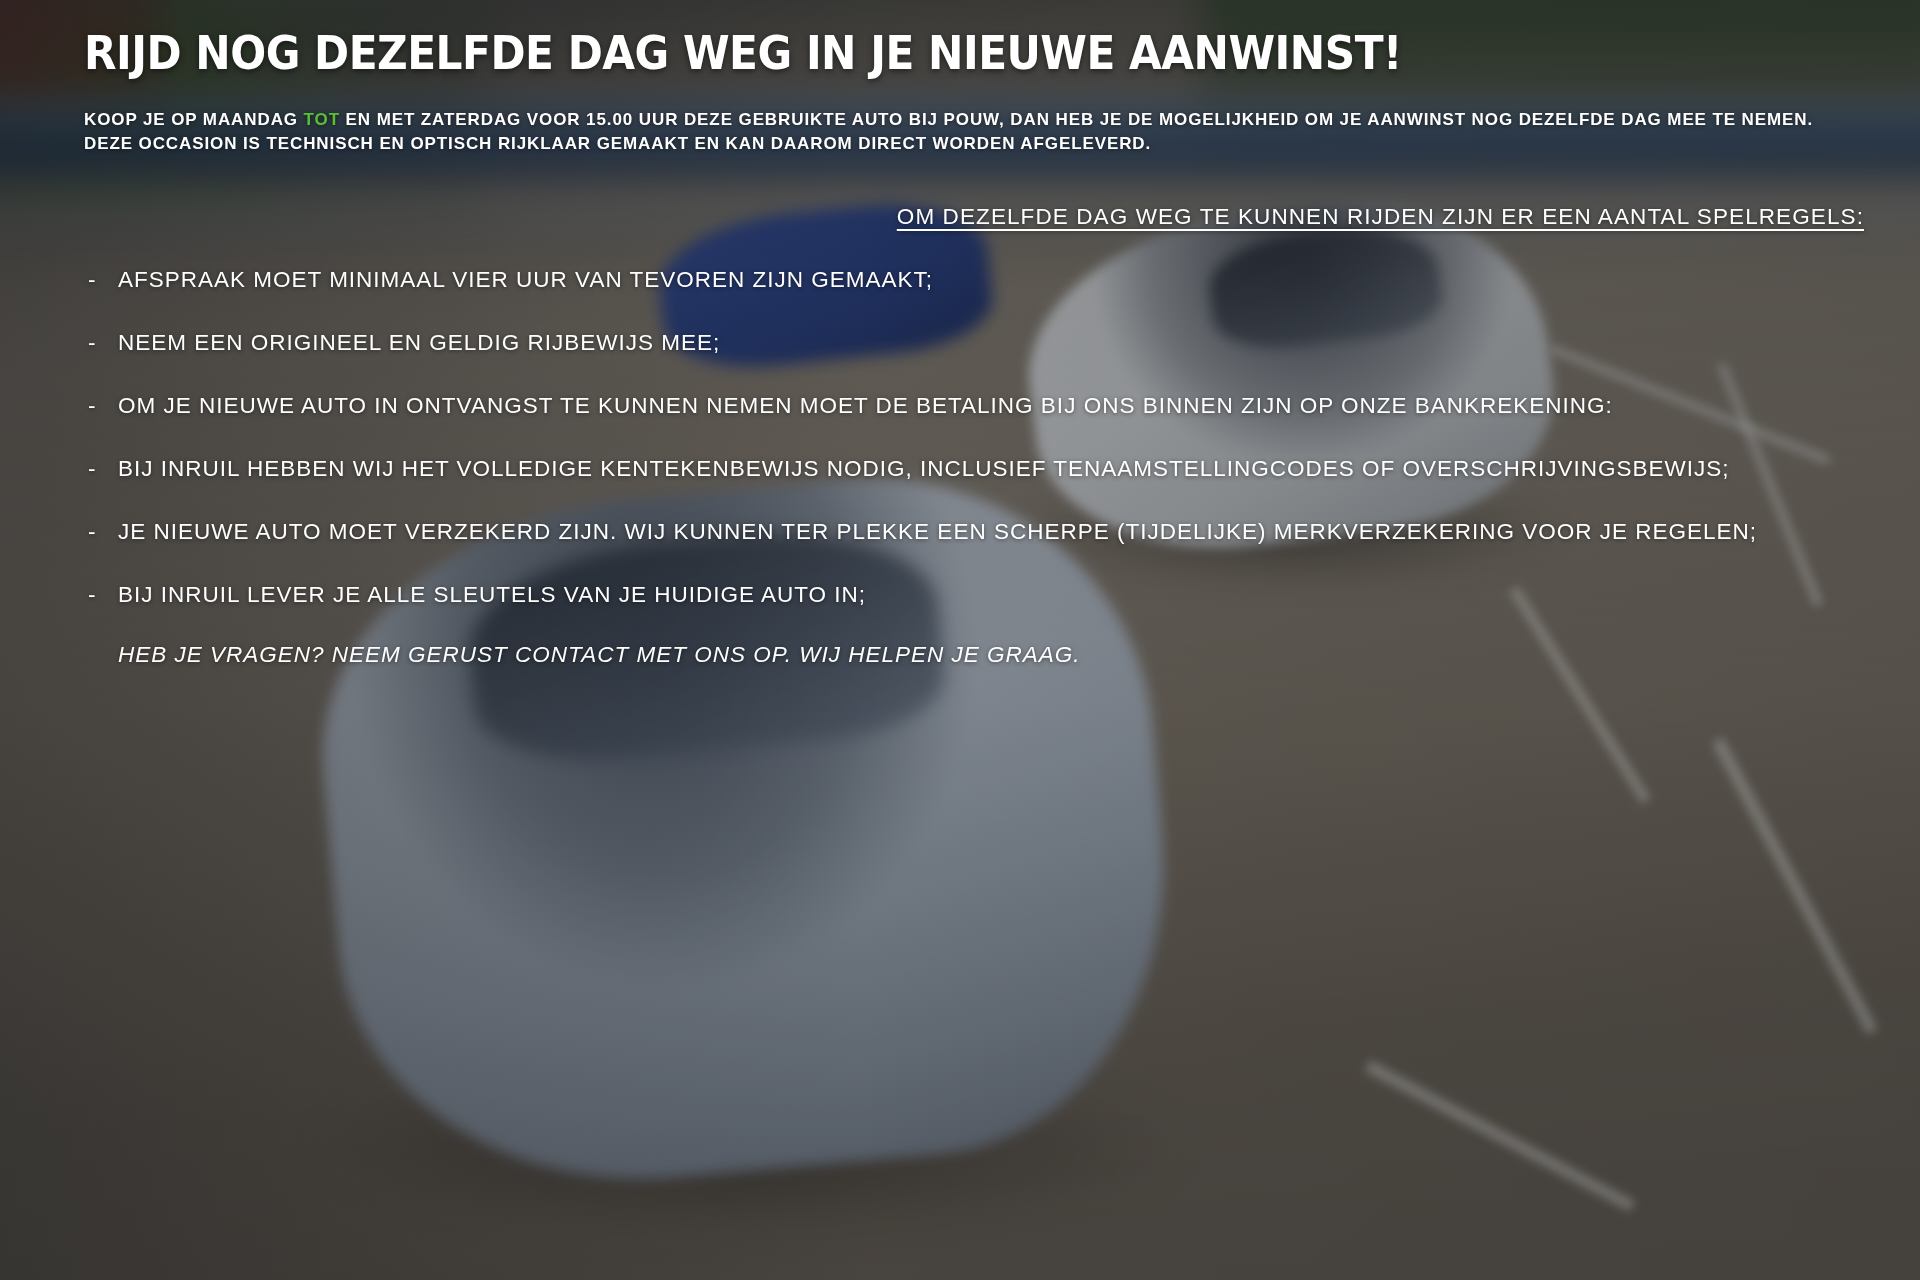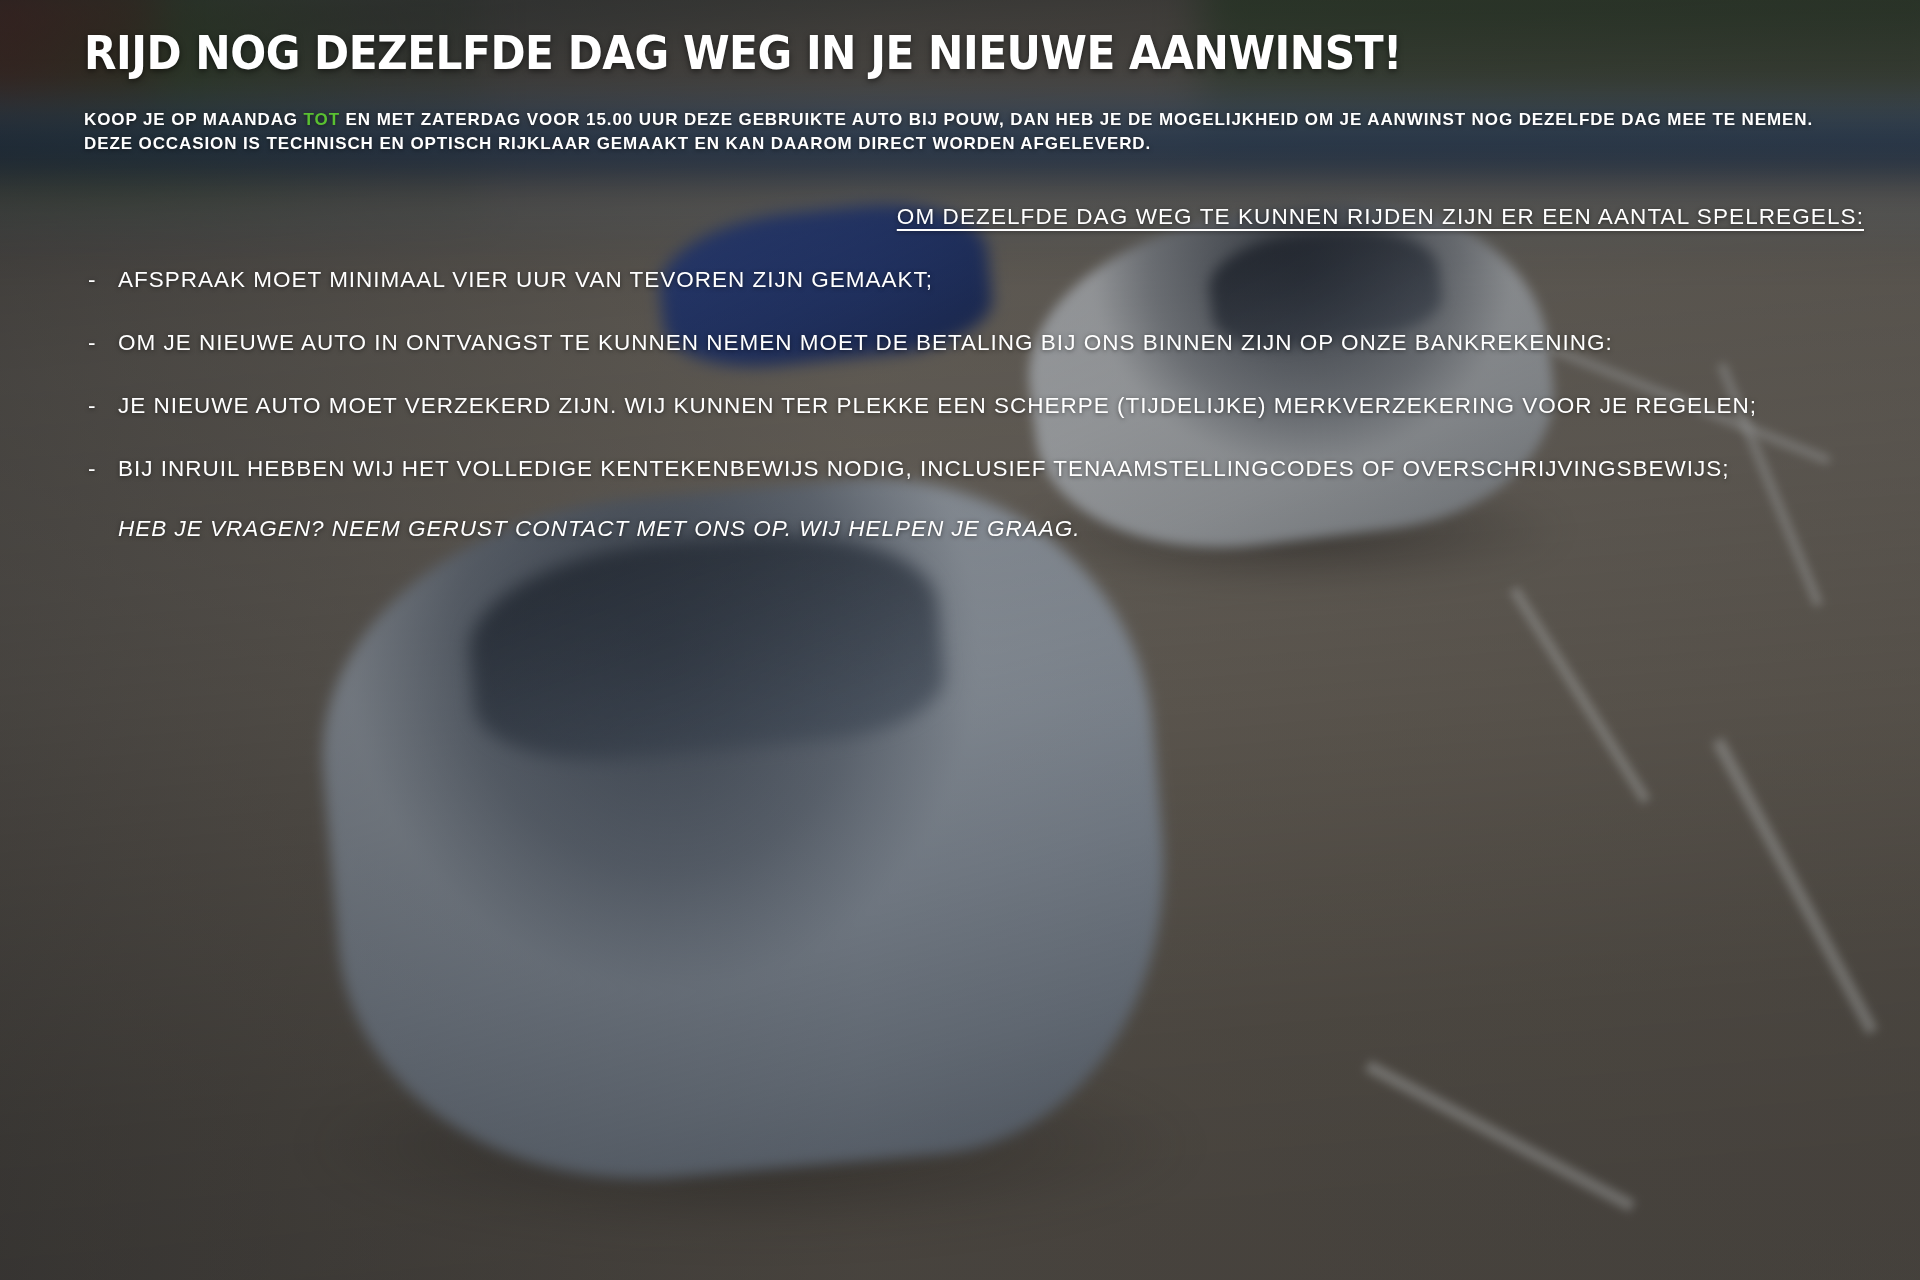--- a/index.html
+++ b/index.html
@@ -292,20 +292,22 @@
   <div class="content">
 
     <h1 class="headline">RIJD NOG DEZELFDE DAG WEG IN JE NIEUWE AANWINST!</h1>
 
     <p class="intro"><span>KOOP JE OP MAANDAG </span><span class="hl">TOT</span><span> EN MET ZATERDAG VOOR 15.00 UUR DEZE GEBRUIKTE AUTO BIJ POUW, DAN HEB JE DE MOGELIJKHEID OM JE AANWINST NOG DEZELFDE DAG MEE TE NEMEN. DEZE OCCASION IS TECHNISCH EN OPTISCH RIJKLAAR GEMAAKT EN KAN DAAROM DIRECT WORDEN AFGELEVERD.</span></p>
 
     <p class="rules-title">OM DEZELFDE DAG WEG TE KUNNEN RIJDEN ZIJN ER EEN AANTAL SPELREGELS:</p>
 
     <ul class="rules">
       <li>AFSPRAAK MOET MINIMAAL VIER UUR VAN TEVOREN ZIJN GEMAAKT;</li>
+      <li>NEEM EEN ORIGINEEL EN GELDIG RIJBEWIJS MEE;</li>
       <li>OM JE NIEUWE AUTO IN ONTVANGST TE KUNNEN NEMEN MOET DE BETALING BIJ ONS BINNEN ZIJN OP ONZE BANKREKENING:</li>
+      <li>BIJ INRUIL HEBBEN WIJ HET VOLLEDIGE KENTEKENBEWIJS NODIG, INCLUSIEF TENAAMSTELLINGCODES OF OVERSCHRIJVINGSBEWIJS;</li>
       <li>JE NIEUWE AUTO MOET VERZEKERD ZIJN. WIJ KUNNEN TER PLEKKE EEN SCHERPE (TIJDELIJKE) MERKVERZEKERING VOOR JE REGELEN;</li>
-      <li>BIJ INRUIL HEBBEN WIJ HET VOLLEDIGE KENTEKENBEWIJS NODIG, INCLUSIEF TENAAMSTELLINGCODES OF OVERSCHRIJVINGSBEWIJS;</li>
+      <li>BIJ INRUIL LEVER JE ALLE SLEUTELS VAN JE HUIDIGE AUTO IN;</li>
     </ul>
 
     <p class="closing">HEB JE VRAGEN? NEEM GERUST CONTACT MET ONS OP. WIJ HELPEN JE GRAAG.</p>
   </div>
 </div>
 
 </body></html>

